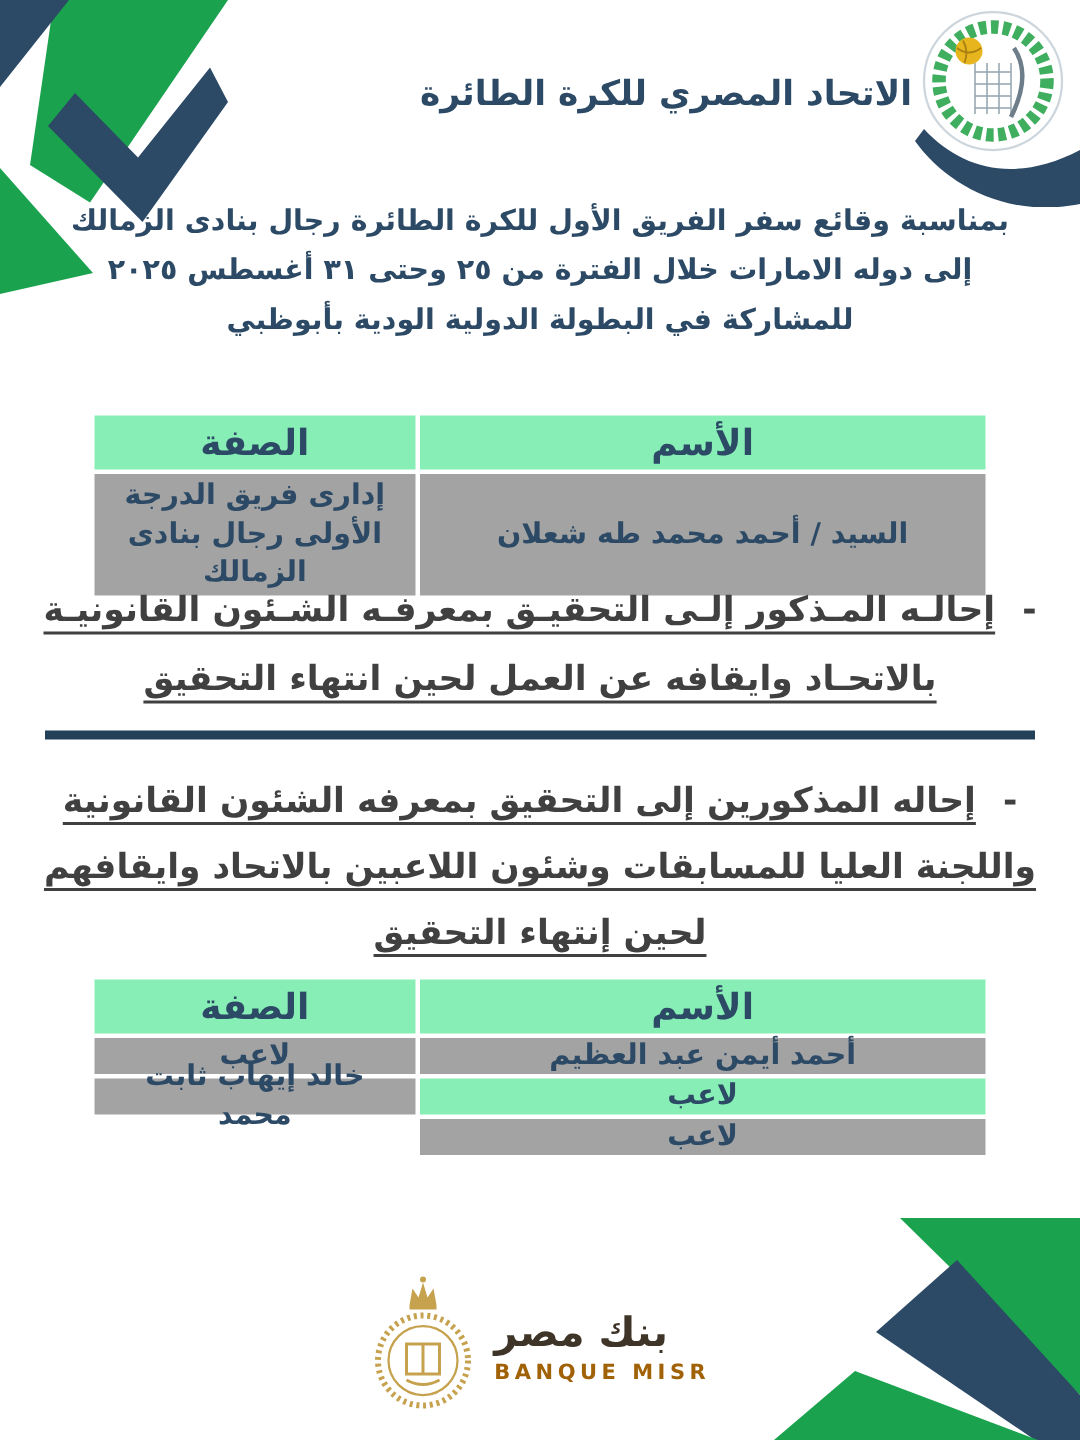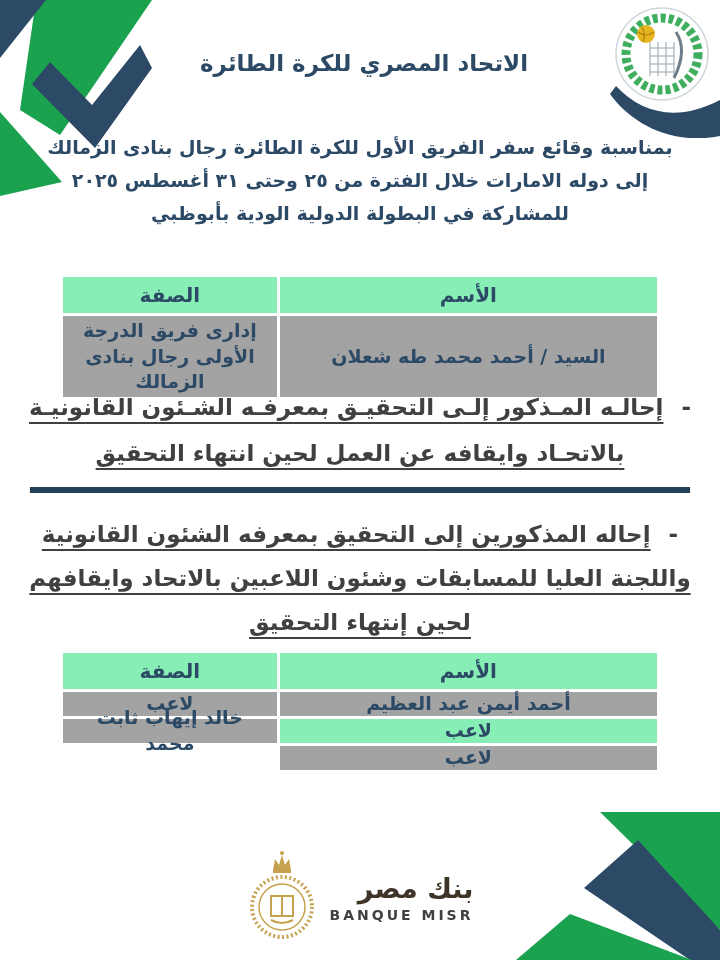--- a/index.html
+++ b/index.html
@@ -13,62 +13,62 @@
   .page { position: absolute; inset: 0; background: #ffffff; }
 
   
   .corner-tl { position: absolute; top: 0; left: 0; width: 200px; height: 200px; }
   .corner-br { position: absolute; bottom: 0; right: 0; width: 220px; height: 148px; }
 
   
   .fed-logo { position: absolute; top: 4px; right: 0; width: 112px; height: 134px; }
 
   
-  .title-block { position: absolute; top: 50px; left: 200px; right: 112px; text-align: left; }
+  .title-block { position: absolute; top: 50px; left: 200px; right: 112px; text-align: right; }
   .title-ar { font-size: 23px; font-weight: bold; color: #2c4a66; direction: rtl; }
   .title-en { font-size: 15px; font-weight: bold; color: #1fa45c; margin-top: 6px; letter-spacing: 0.4px; }
 
   
   .intro { position: absolute; top: 131px; left: 22px; right: 22px; text-align: center;
            color: #2c4a66; font-weight: bold; font-size: 19px; line-height: 33px; direction: rtl; }
 
   
   .decision-heading { position: absolute; top: 235px; left: 0; right: 0; text-align: center;
            color: #1ca05d; font-size: 21px; font-weight: bold; direction: rtl;
            text-decoration: underline; text-underline-offset: 5px; text-decoration-thickness: 2px; }
 
   
   .vtable { position: absolute; left: 63px; right: 63px; direction: rtl;
             display: grid; grid-template-columns: 63.5% 1fr; gap: 3px; background: #ffffff; }
   .table1 { top: 277px; }
   .table2 { top: 653px; }
   .cell { background: #a3a3a3; color: #2c4a66; font-weight: bold; font-size: 20px;
           display: flex; align-items: center; justify-content: center; text-align: center;
           line-height: 1.35; padding: 2px 10px; }
-  .cell.head { background: #87efb5; height: 36px; font-size: 20px; }
+  .cell.head { background: #87efb5; height: 36px; font-size: 24px; }
   .table1 .cell.body { min-height: 62px; font-size: 19px; }
   .table2 .cell.body { height: 24px; font-size: 19px; }
   .table2 .cell.row-1 { background: #87efb5; }
 
   
   .decision-item { position: absolute; left: 28px; right: 28px; direction: rtl; text-align: center;
                    color: #404040; font-weight: bold; font-size: 23px; line-height: 46px; }
   .item1 { top: 384px; }
   .item2 { top: 512px; line-height: 44px; }
   .decision-text { text-decoration: underline; text-underline-offset: 7px; text-decoration-thickness: 2px; }
   .dash { margin-left: 10px; }
 
   .divider { position: absolute; top: 487px; left: 30px; right: 30px; height: 6px; background: #24415a; }
 
   
   .footer { position: absolute; top: 850px; left: 0; right: 0; height: 95px;
             display: flex; justify-content: center; align-items: center; gap: 13px; }
-  .bank-text { text-align: right; }
+  .bank-text { text-align: left; }
   .bank-ar { font-size: 27px; font-weight: bold; color: #3e3428; direction: rtl; }
-  .bank-en { font-size: 14px; font-weight: bold; color: #404040; letter-spacing: 3px; margin-top: 3px; }
+  .bank-en { font-size: 14px; font-weight: bold; color: #a16207; letter-spacing: 3px; margin-top: 3px; }
 </style>
 </head>
 <body>
 
 <div class="page">
 
   <svg class="corner-tl" viewBox="0 0 200 200" aria-hidden="true">
     <polygon points="36,0 152,0 60,135 20,110" fill="#1aa24e"></polygon>
     <polygon points="50,62 92,105 140,45 152,68 95,148 32,84" fill="#2c4a66"></polygon>
     <polygon points="0,0 46,0 0,58" fill="#2c4a66"></polygon>

